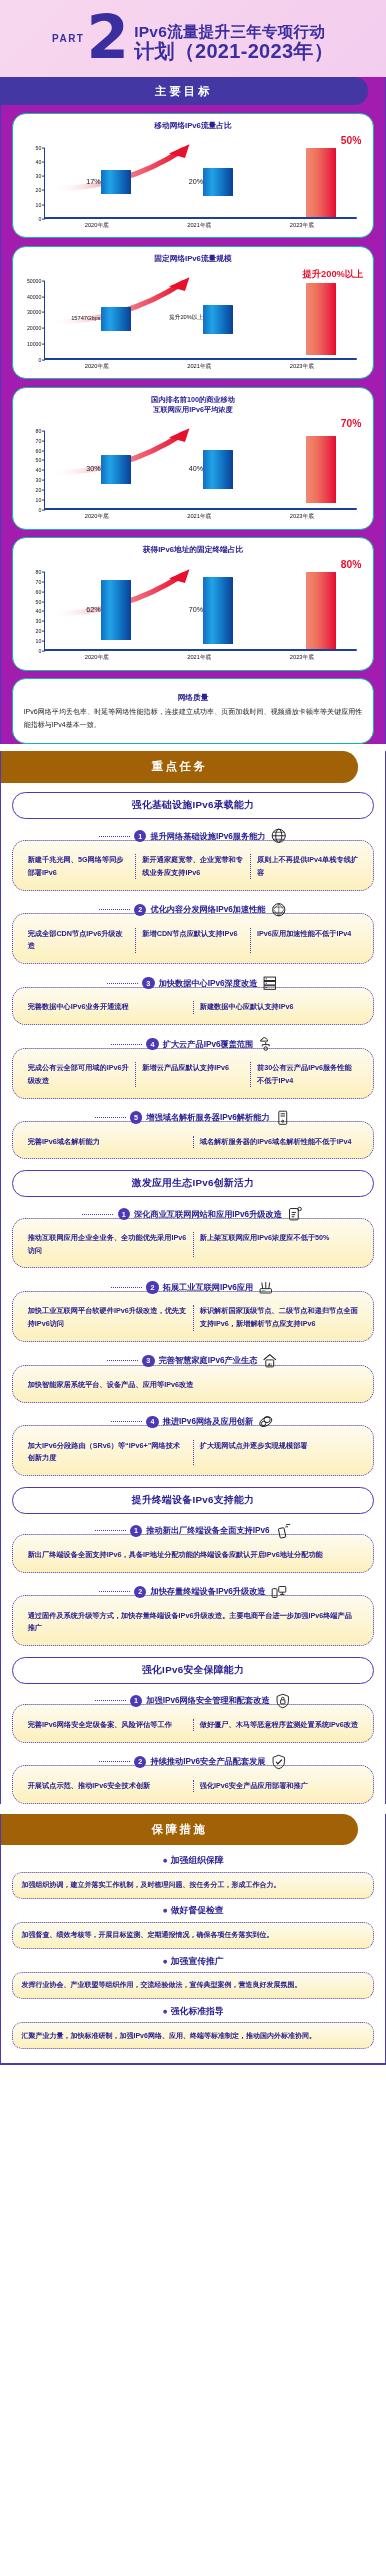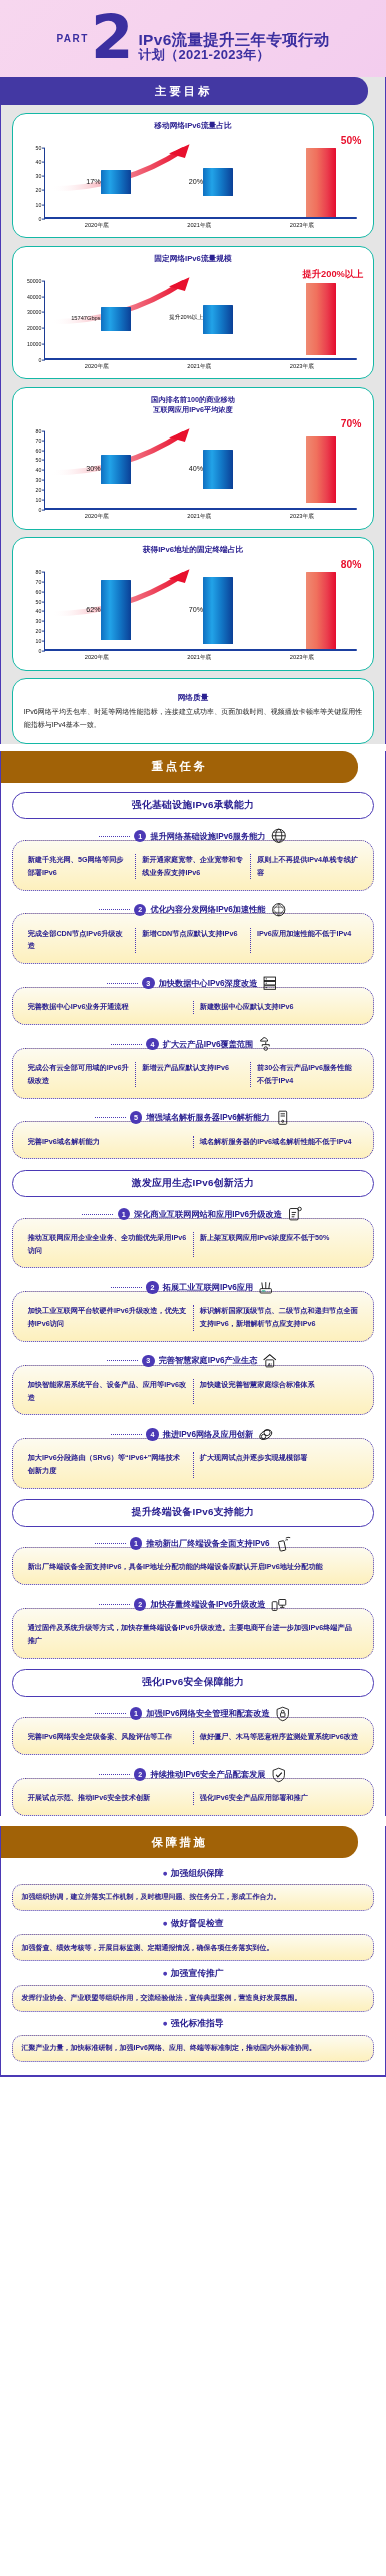--- a/index.html
+++ b/index.html
@@ -19,24 +19,24 @@
   .part-label {
     font-size:10px; letter-spacing:1.5px; color:#3b2fa0; font-weight:700;
     margin-bottom:19px; margin-right:1px;
   }
   .part-num {
     font-size:61px; line-height:.85; color:#3b2fa0; font-weight:700;
     margin:0 5.2px 0 1px; font-family:"DejaVu Sans",sans-serif;
   }
   .hero-title { color:#3b2fa0; font-weight:800; line-height:1.14; }
   .hero-title .l1 { font-size:15.5px; letter-spacing:0.3px; }
-  .hero-title .l2 { font-size:13px; letter-spacing:0.3px; }
+  .hero-title .l2 { font-size:20px; letter-spacing:0.3px; }
 
   
-  .goals-wrap { background:#e5e5e5; border-left:1.5px solid #4b39b5; border-right:1.5px solid #4b39b5; }
+  .goals-wrap { background:#a21caf; border-left:1.5px solid #4b39b5; border-right:1.5px solid #4b39b5; }
   .band {
     background:#4338a3; color:#fff; font-size:11.3px; font-weight:800; letter-spacing:3.1px;
     text-align:center; padding:6.7px 0; border-radius:0 13.4px 13.4px 0;
     width:96%; margin:0 0 0 -1.5px; position:relative; z-index:3;
   }
 
   .card {
     margin:7.2px 11.3px; border:1px solid #14b8a6; border-radius:14px;
     background:#fff; padding:7.2px 5.2px 5.2px 5.2px; position:relative;
   }
@@ -468,21 +468,20 @@
         <span class="task-num">3</span>
         <span class="task-title">完善智慧家庭IPv6产业生态</span>
         <svg class="task-icon" viewBox="0 0 40 40">
             <path d="M6 18 L20 6 L34 18" fill="none" stroke="#111" stroke-width="2.5"></path>
             <rect x="11" y="18" width="18" height="16" rx="2" fill="none" stroke="#111" stroke-width="2"></rect>
             <text x="20" y="31" font-size="10" text-anchor="middle" fill="#111" font-family="sans-serif">AI</text>
           </svg>
       </div>
       <div class="task-box two">
         <div class="col">加快智能家居系统平台、设备产品、应用等IPv6改造</div>
-        <div class="col">加快建设完善智慧家庭综合标准体系</div>
       </div>
     </div>
 
     <div class="task">
       <div class="task-head">
         <span class="dotline"></span>
         <span class="task-num">4</span>
         <span class="task-title">推进IPv6网络及应用创新</span>
         <svg class="task-icon" viewBox="0 0 40 40">
             <circle cx="23" cy="15" r="7" fill="none" stroke="#111" stroke-width="2"></circle>

